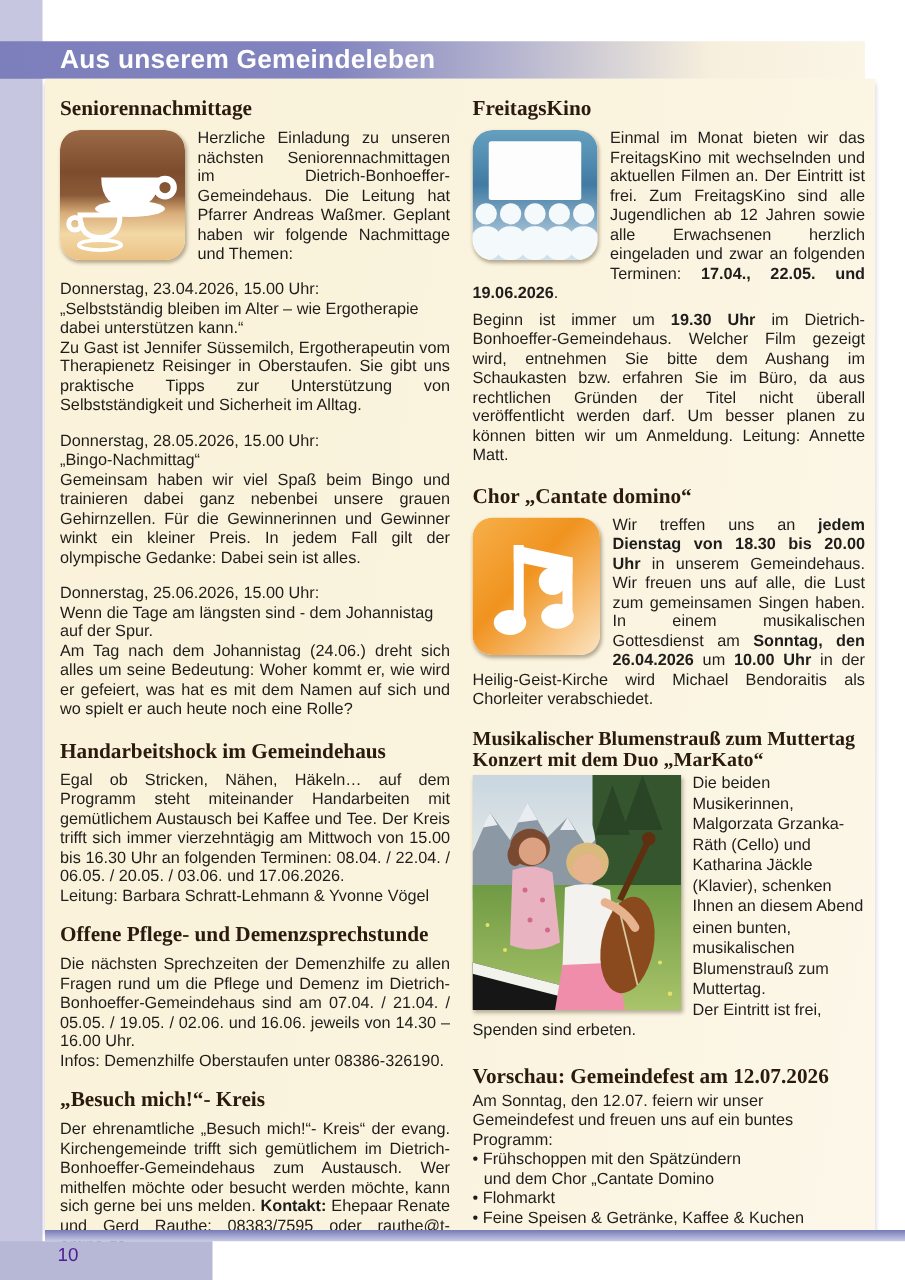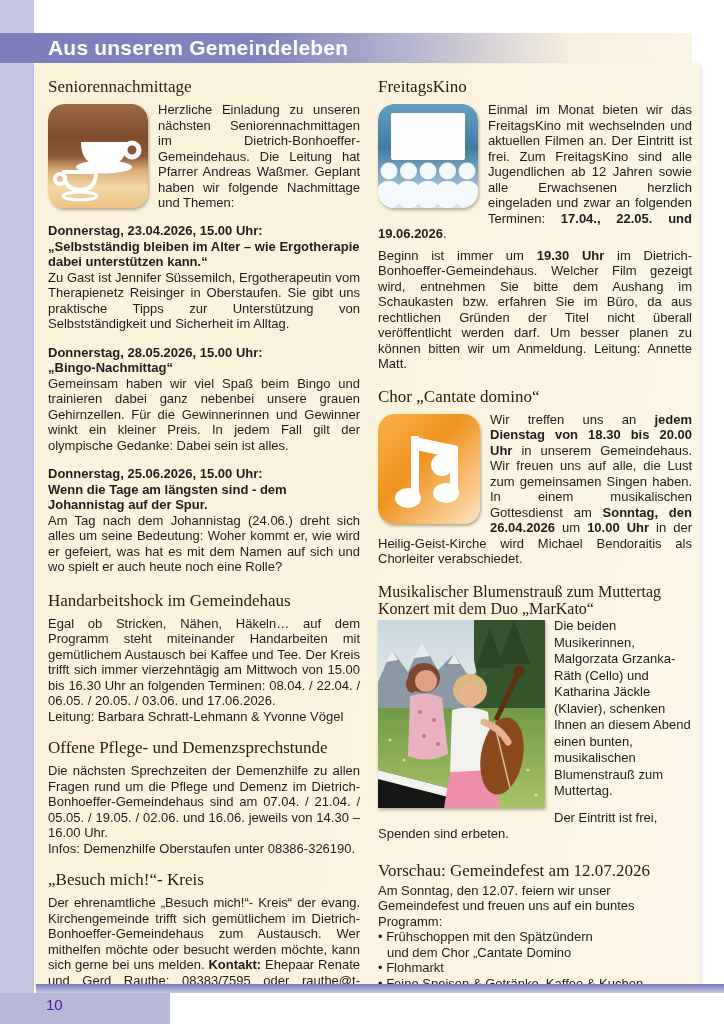--- a/index.html
+++ b/index.html
@@ -9,29 +9,29 @@
   .header-bar{position:absolute;left:0;top:33px;width:692px;height:30px;
       background:linear-gradient(to right,#7c7fbb 0%,#8184be 38%,#b3b2cf 58%,#f6efdd 82%,#fbf5e6 100%);
       display:flex;align-items:center;}
   .header-title{color:#ffffff;font-weight:bold;font-size:21px;padding-left:48px;letter-spacing:.2px;}
   .content{position:absolute;left:36px;top:63px;width:664px;height:921px;box-sizing:border-box;
       background:linear-gradient(100deg,#faf2d9 0%,#faf3de 55%,#fcf7e9 100%);
       padding:14px 8px 0 12px;display:flex;gap:18px;
       box-shadow:0 3px 4px rgba(90,90,130,.35);}
   .col{width:312px;flex:none;}
   .colr{width:314px;}
-  .h-serif{font-family:"Liberation Serif",serif;font-weight:normal;color:#2b1a0e;
+  .h-serif{font-family:"Liberation Serif",serif;font-weight:bold;color:#2b1a0e;
       font-size:17px;line-height:1.12;margin:0 0 6px 0;}
   .h-serif.tight{margin-bottom:0;}
   .h-serif.small{font-size:16px;}
   p{margin:0;}
   .body{font-size:13px;line-height:15.5px;}
   .just{text-align:justify;hyphens:auto;}
   .mb{margin-bottom:13px;}
-  .evt-head{font-weight:bold;}
+  .evt-head{font-weight:normal;}
   .icon-box{float:left;margin:2px 10px 6px 0;border-radius:16px;
       box-shadow:1px 2px 3px rgba(80,60,30,.4);}
   .row::after{content:"";display:block;clear:both;}
   .subline{font-weight:bold;font-size:13.5px;margin:2px 0 6px 0;}
   .photo{float:left;width:167px;height:188px;margin:2px 9px 4px 0;
       box-shadow:1px 2px 3px rgba(80,70,40,.4);}
   .pre{white-space:pre-line;}
   .bullets{font-size:13px;line-height:15.5px;}
   .bullet-item{padding-left:9px;text-indent:-9px;white-space:pre-line;}
   .bottom-bar{position:absolute;left:36px;top:984px;width:688px;height:9px;
@@ -209,21 +209,21 @@
           <circle cx="92" cy="75" r="12" fill="#e7b28e"></circle>
           <path d="M74,90 Q92,84 110,92 L116,152 Q94,160 72,154 Z" fill="#f3f2ee"></path>
           <path d="M72,152 L116,150 L122,188 L66,188 Z" fill="#ef8daa"></path>
           <path d="M118,100 L140,54" stroke="#5f3010" stroke-width="5"></path>
           <circle cx="141" cy="51" r="5.5" fill="#5f3010"></circle>
           <ellipse cx="124" cy="136" rx="21" ry="39" fill="#8a4a1e" transform="rotate(10 124 136)"></ellipse>
           <path d="M116,102 L132,168" stroke="#d8c9a0" stroke-width="1.4"></path>
           <path d="M106,102 Q122,108 130,122" stroke="#e7b28e" stroke-width="7" fill="none" stroke-linecap="round"></path>
         </svg>
         <p class="body" style="line-height:16.5px;">Die beiden Musikerinnen, Malgorzata Grzanka-Räth (Cello) und Katharina Jäckle (Klavier), schenken Ihnen an diesem Abend einen bunten, musikalischen Blumenstrauß zum Muttertag.</p>
-        <p class="body pre" style="margin-top:10px;line-height:16.5px;">Der Eintritt ist frei,
+        <p class="body pre" style="line-height:16.5px;">Der Eintritt ist frei,
 Spenden sind erbeten.</p>
       </div>
 
       <h2 class="h-serif" style="margin-top:18px;margin-bottom:3px;">Vorschau: Gemeindefest am 12.07.2026</h2>
       <p class="body">Am Sonntag, den 12.07. feiern wir unser Gemeindefest und freuen uns auf ein buntes Programm:</p>
       <div class="bullets">
         <p class="bullet-item">• Frühschoppen mit den Spätzündern
 und dem Chor „Cantate Domino</p>
         <p class="bullet-item">• Flohmarkt</p>
         <p class="bullet-item">• Feine Speisen &amp; Getränke, Kaffee &amp; Kuchen</p>

